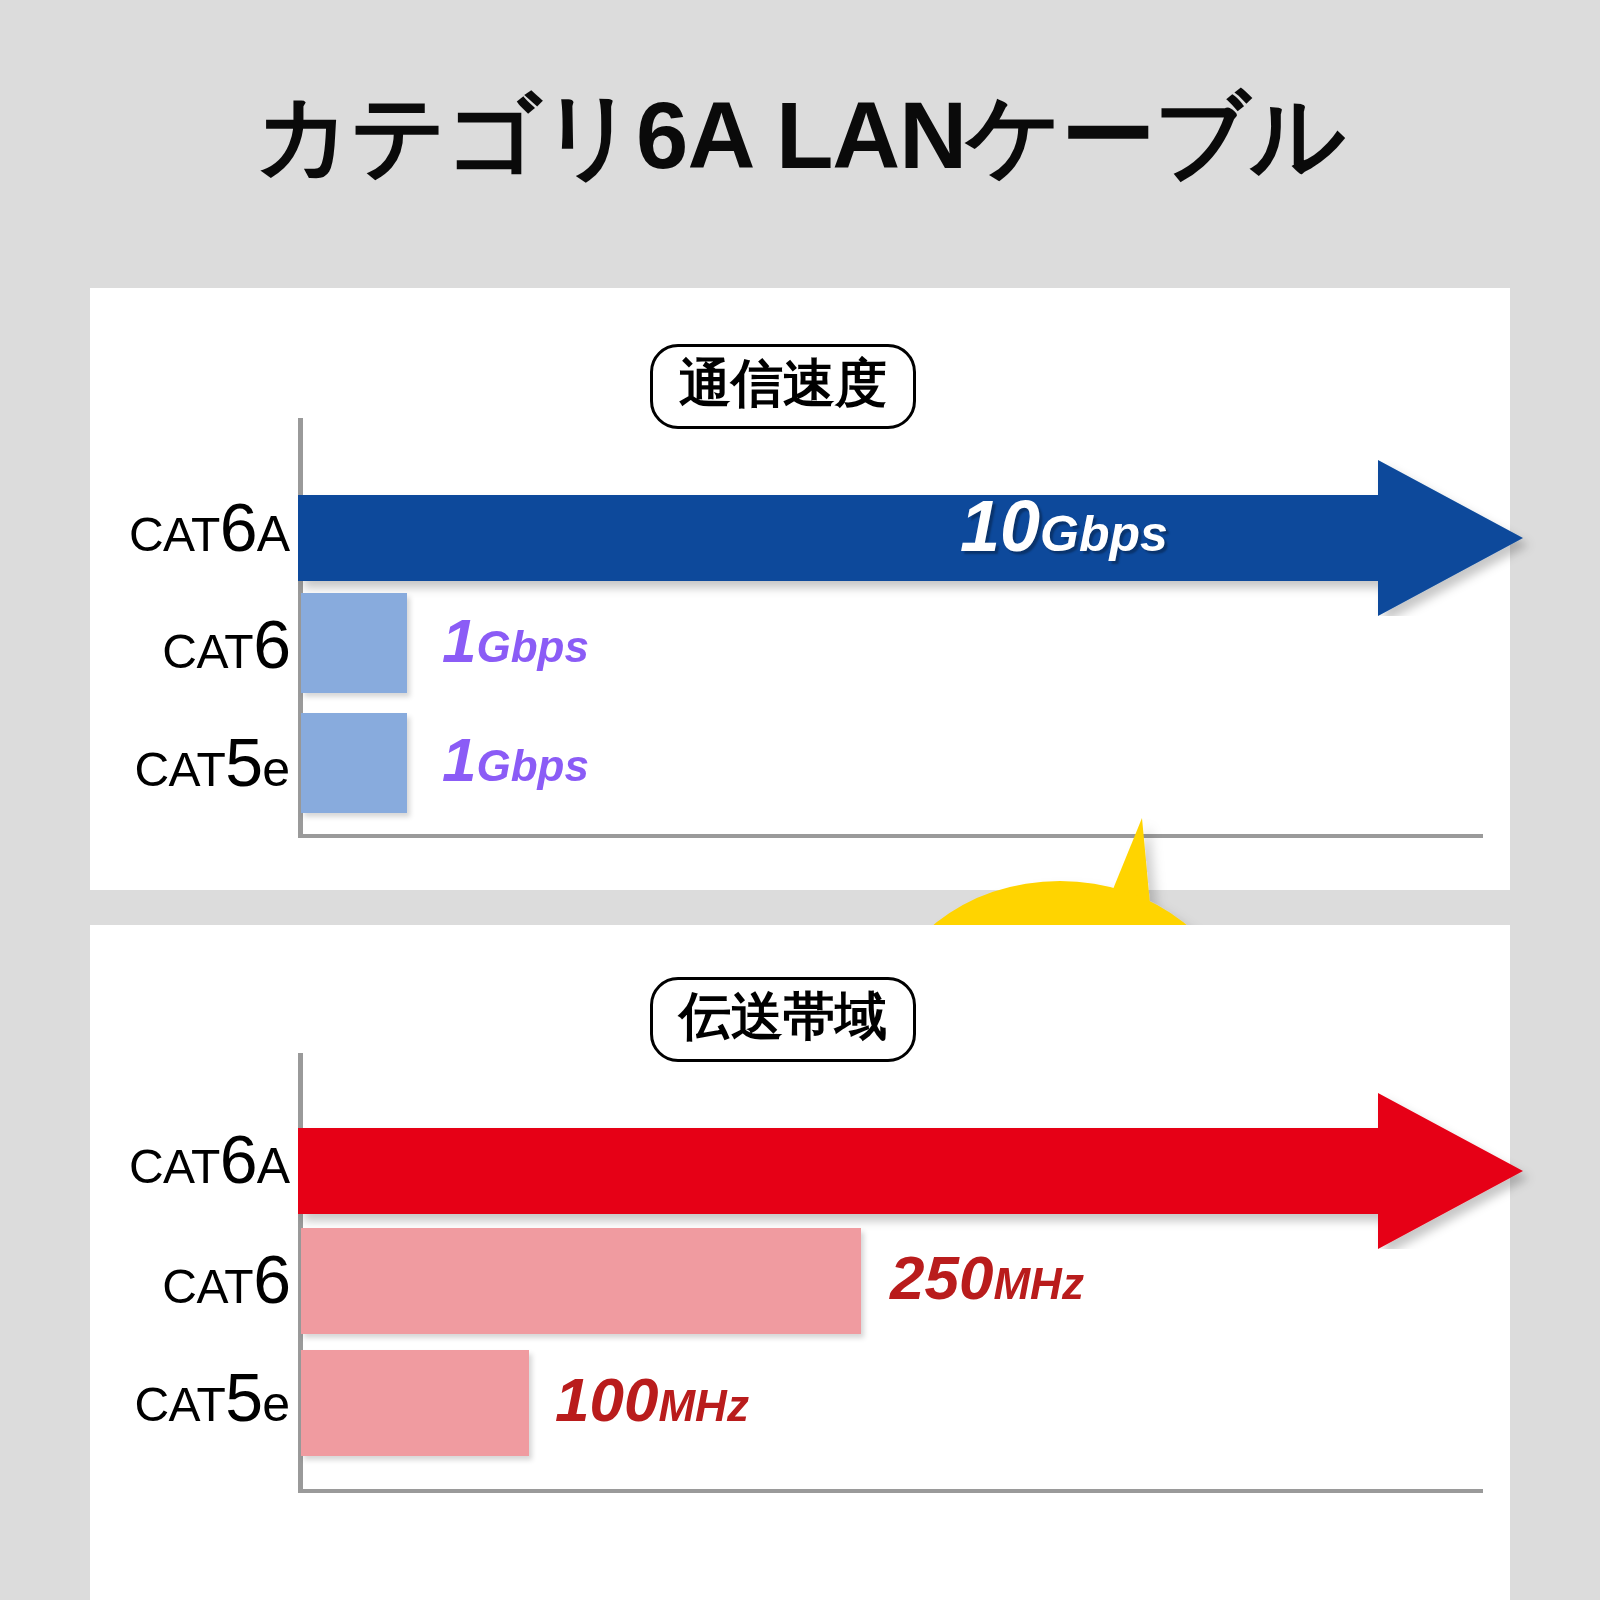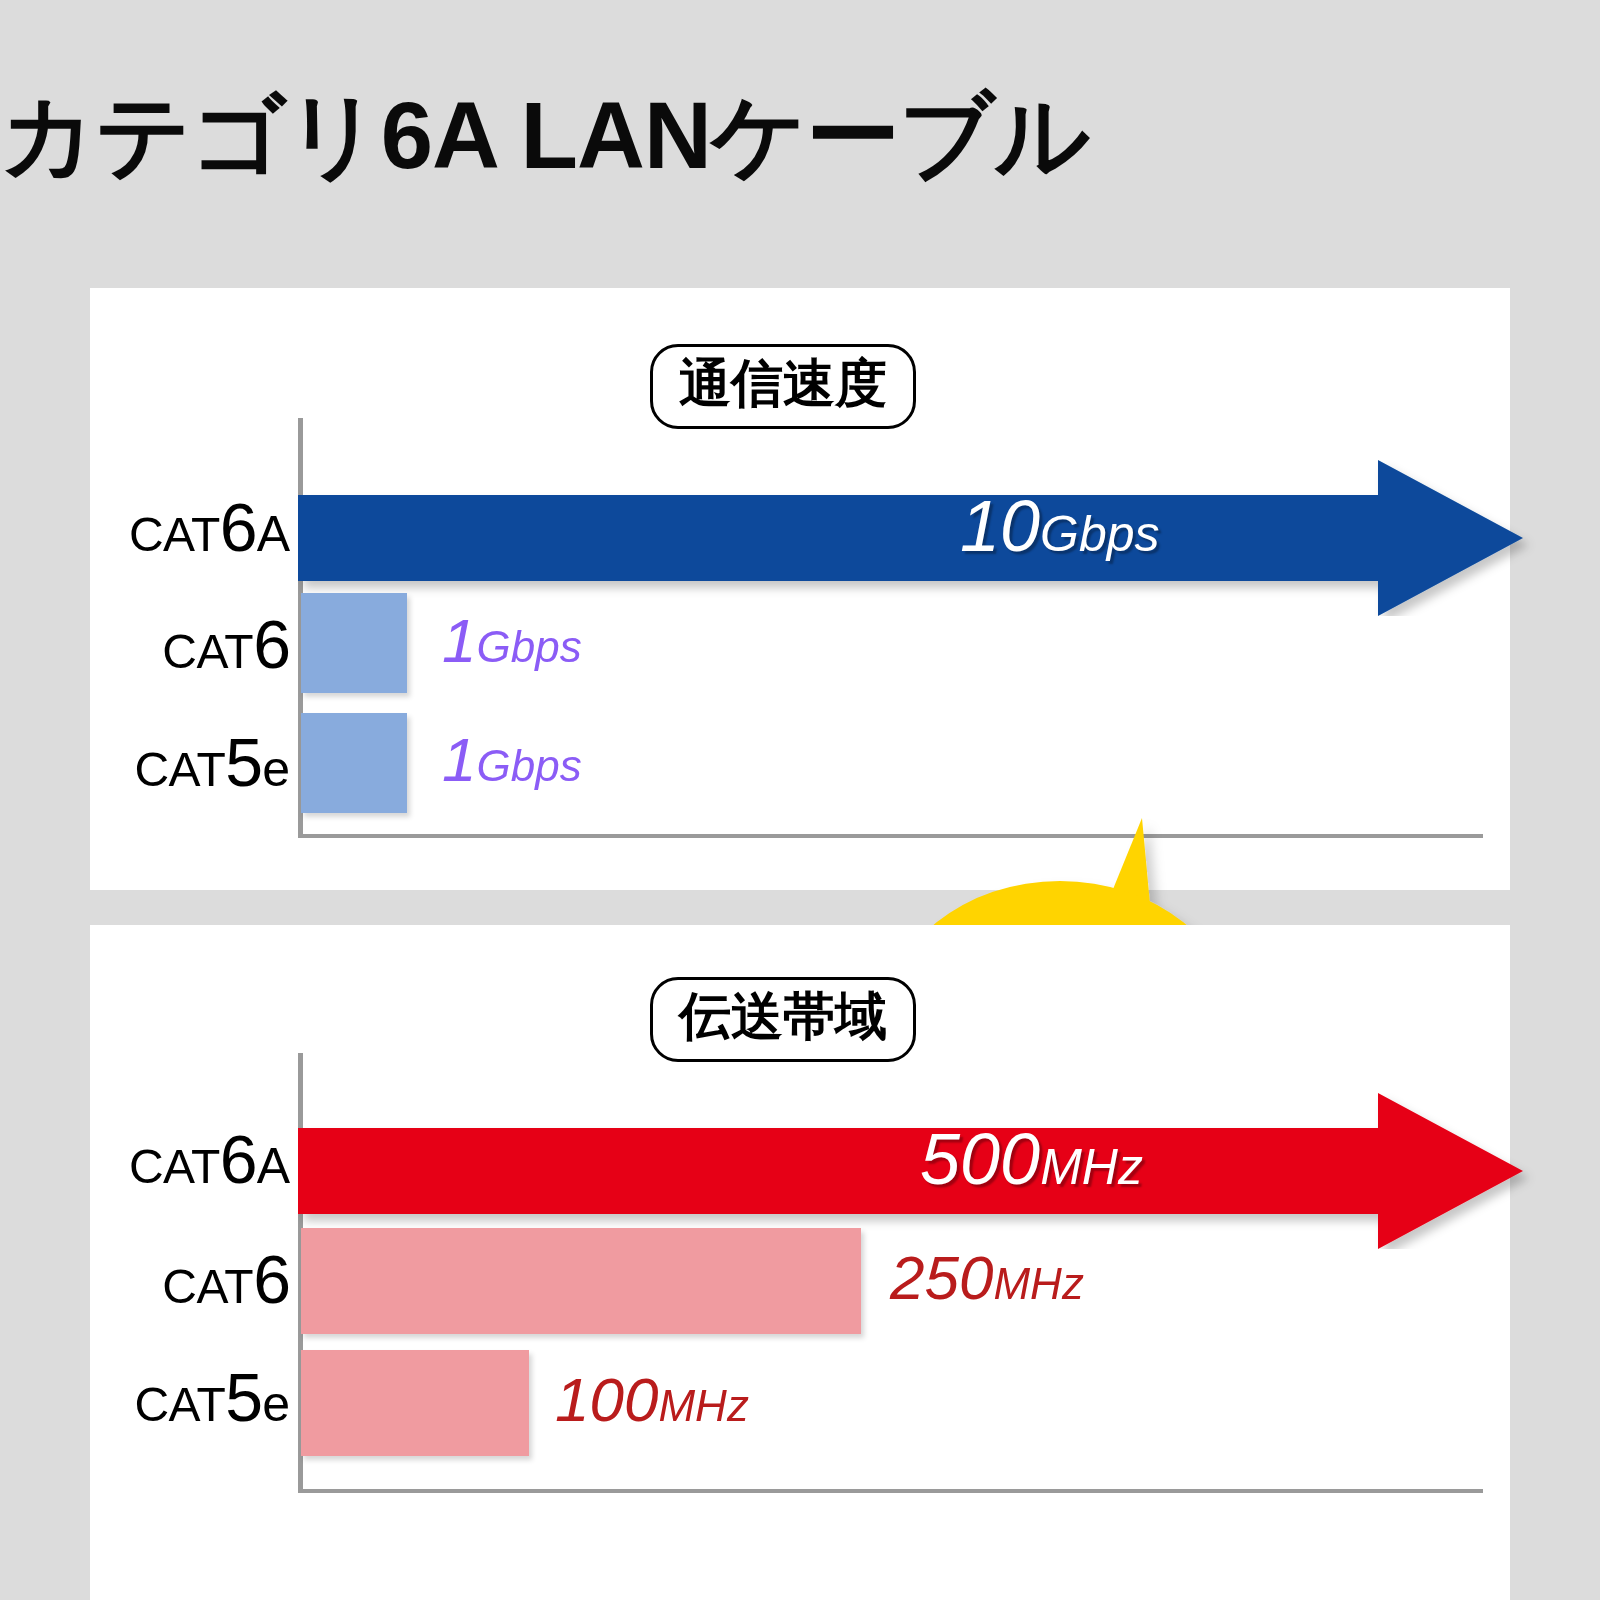--- a/index.html
+++ b/index.html
@@ -15,20 +15,21 @@
     overflow: hidden;
     position: relative;
   }
 
   
   .page-title {
     position: absolute;
     left: 0;
     top: 84px;
     width: 1600px;
+    text-align: center;
     font-size: 94px;
     font-weight: bold;
     color: #0a0a0a;
     letter-spacing: -1px;
     line-height: 1.1;
     white-space: nowrap;
   }
 
   
   .panel {
@@ -106,21 +107,21 @@
 
   
   .arrow-bar {
     position: absolute;
   }
 
   
   .value-label {
     position: absolute;
     font-style: italic;
-    font-weight: normal;
+    font-weight: bold;
     white-space: nowrap;
     line-height: 1;
   }
   .value-label .v-num {
     font-size: 62px;
   }
   .value-label .v-unit {
     font-size: 44px;
   }
   .value-on-arrow {
@@ -241,23 +242,20 @@
 
   <svg class="arrow-bar" style="left:208px; top:168px;" width="1240" height="156" viewBox="0 0 1240 156">
     <defs>
       <filter id="shadowRed" x="-10%" y="-10%" width="130%" height="140%">
         <feDropShadow dx="6" dy="7" stdDeviation="5" flood-color="#000000" flood-opacity="0.22"></feDropShadow>
       </filter>
     </defs>
     <path d="M 0 35 L 1080 35 L 1080 0 L 1225 78 L 1080 156 L 1080 121 L 0 121 Z" fill="#e60017" filter="url(#shadowRed)"></path>
   </svg>
 
-  <div class="value-label value-on-arrow" style="left:830px; top:198px;">
-    <span class="v-num">500</span><span class="v-unit">MHz</span>
-  </div>
 
   <div class="bar bar-plain" style="left:211px; top:303px; width:560px; height:106px; background:#f09ba0;"></div>
   <div class="value-label value-muted-pink" style="left:800px; top:322px;">
     <span class="v-num">250</span><span class="v-unit">MHz</span>
   </div>
 
   <div class="bar bar-plain" style="left:211px; top:425px; width:228px; height:106px; background:#f09ba0;"></div>
   <div class="value-label value-muted-pink" style="left:465px; top:444px;">
     <span class="v-num">100</span><span class="v-unit">MHz</span>
   </div>

